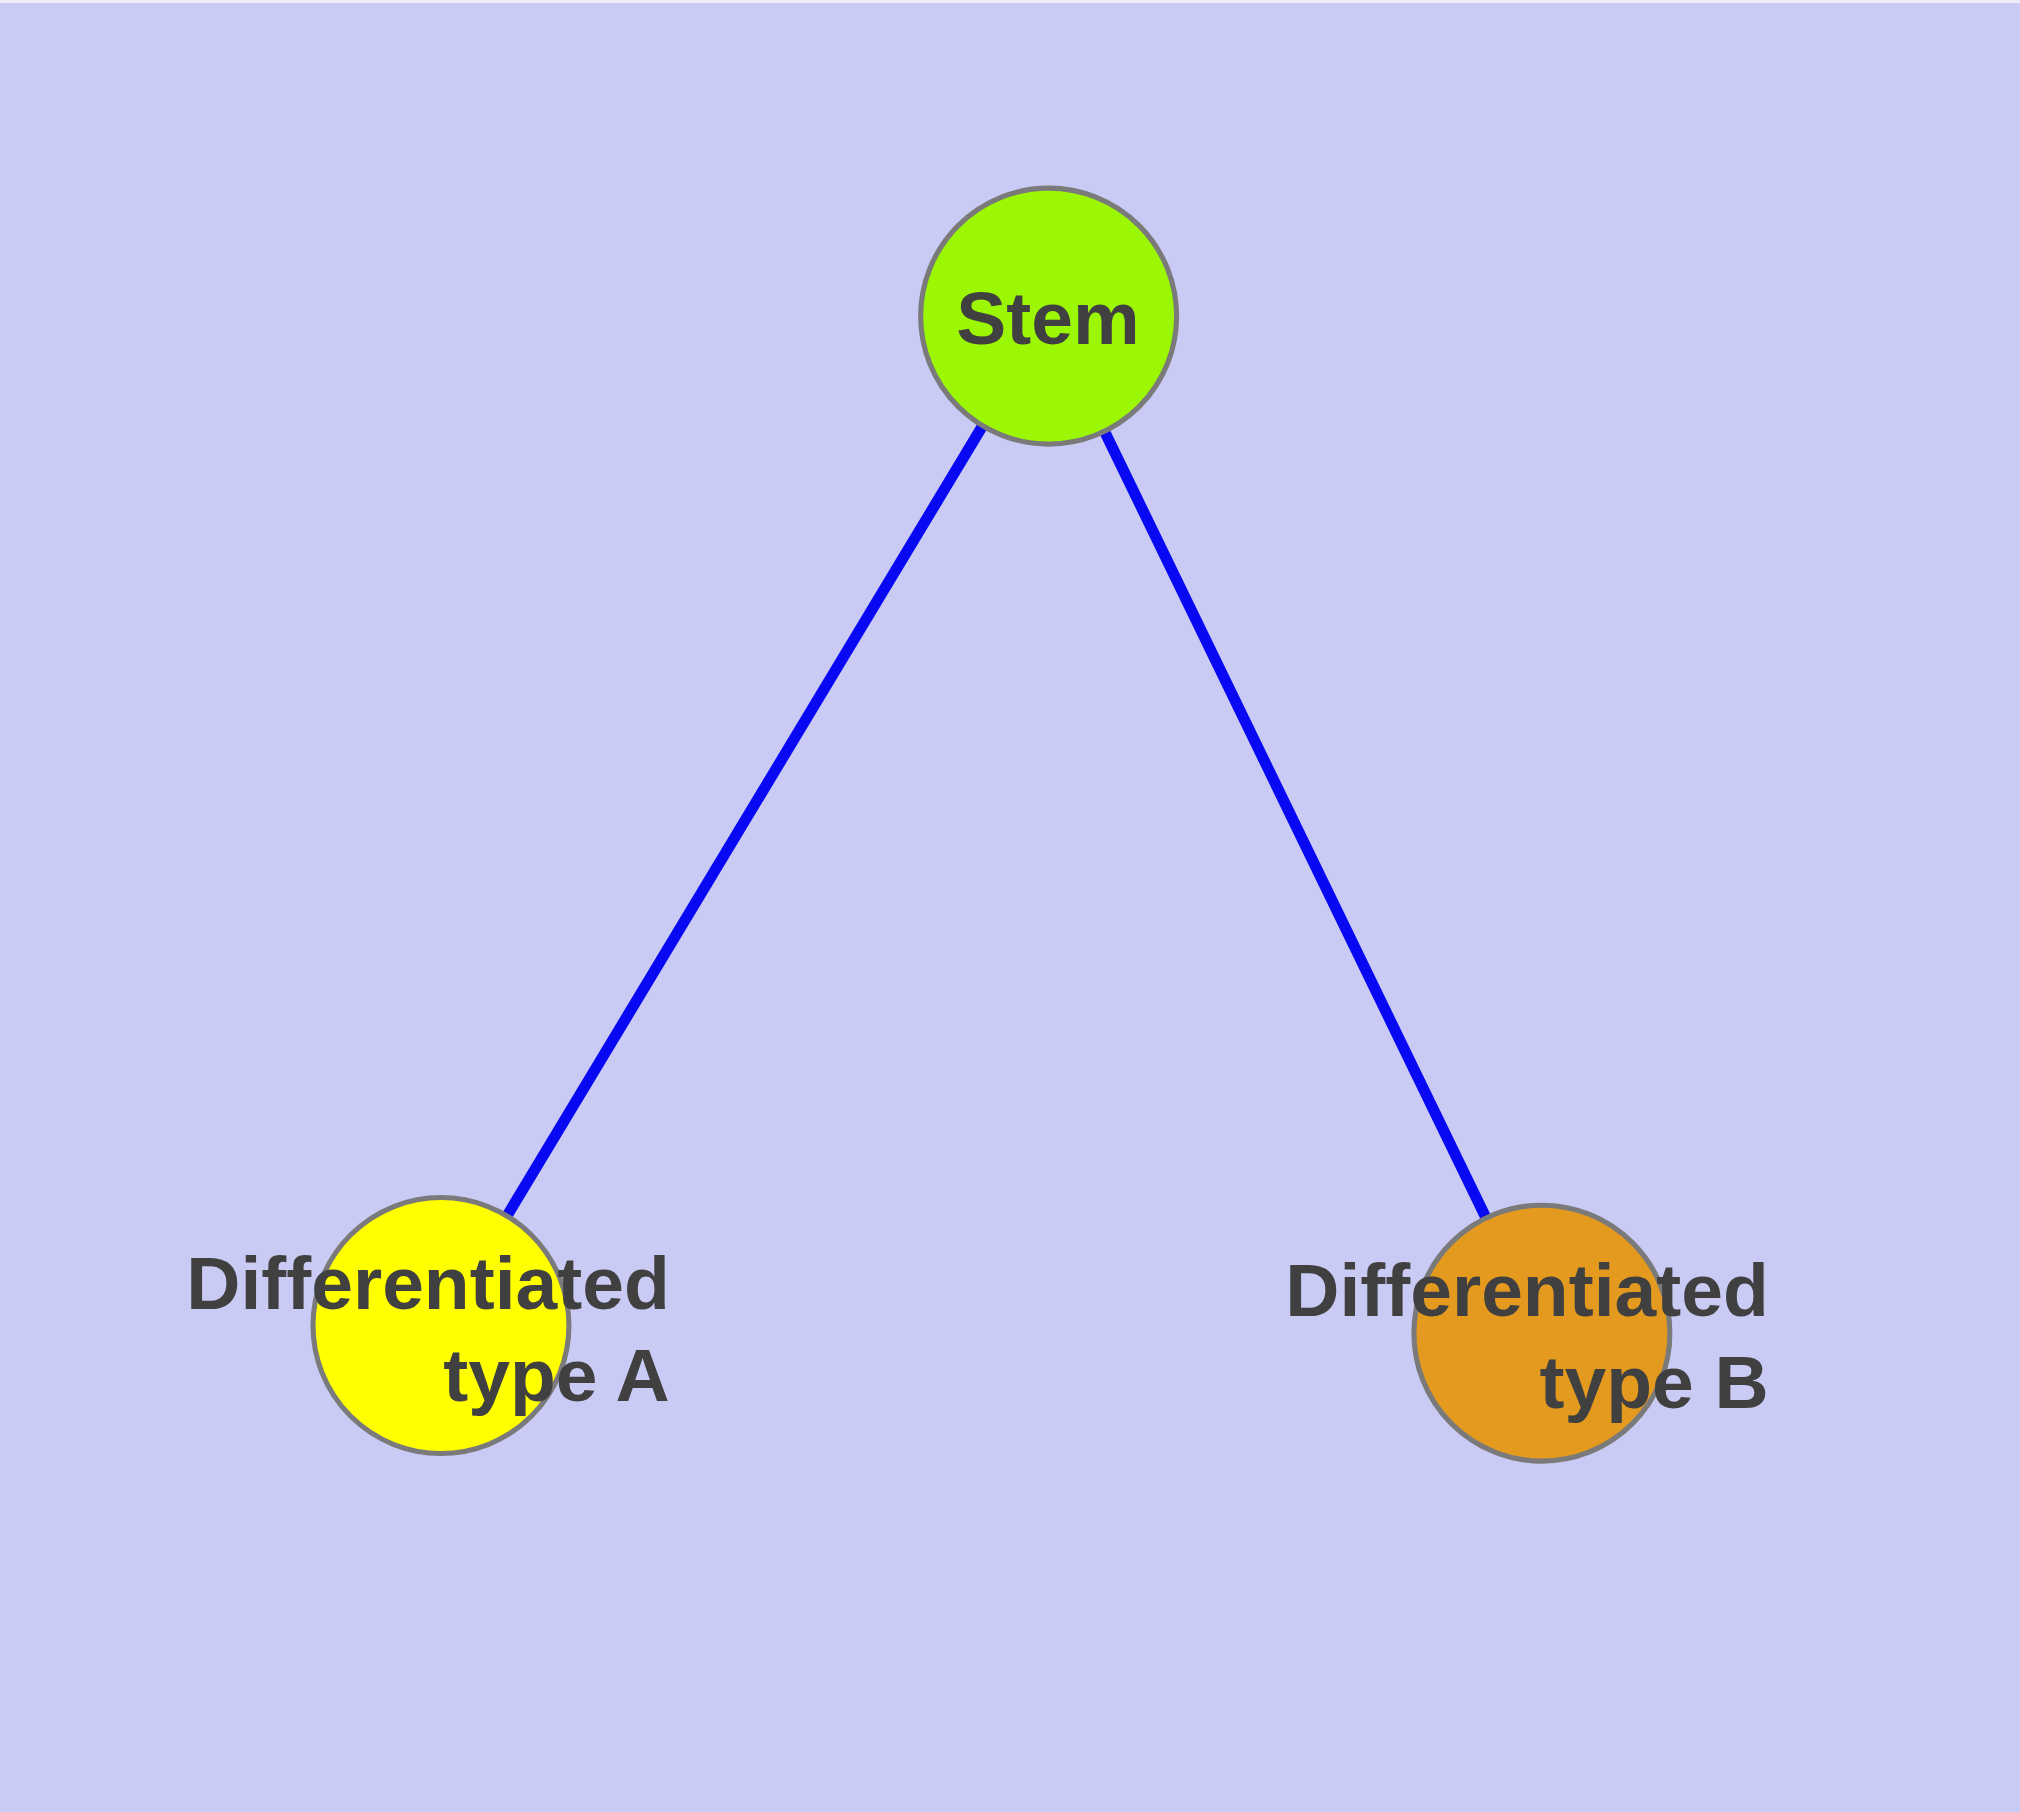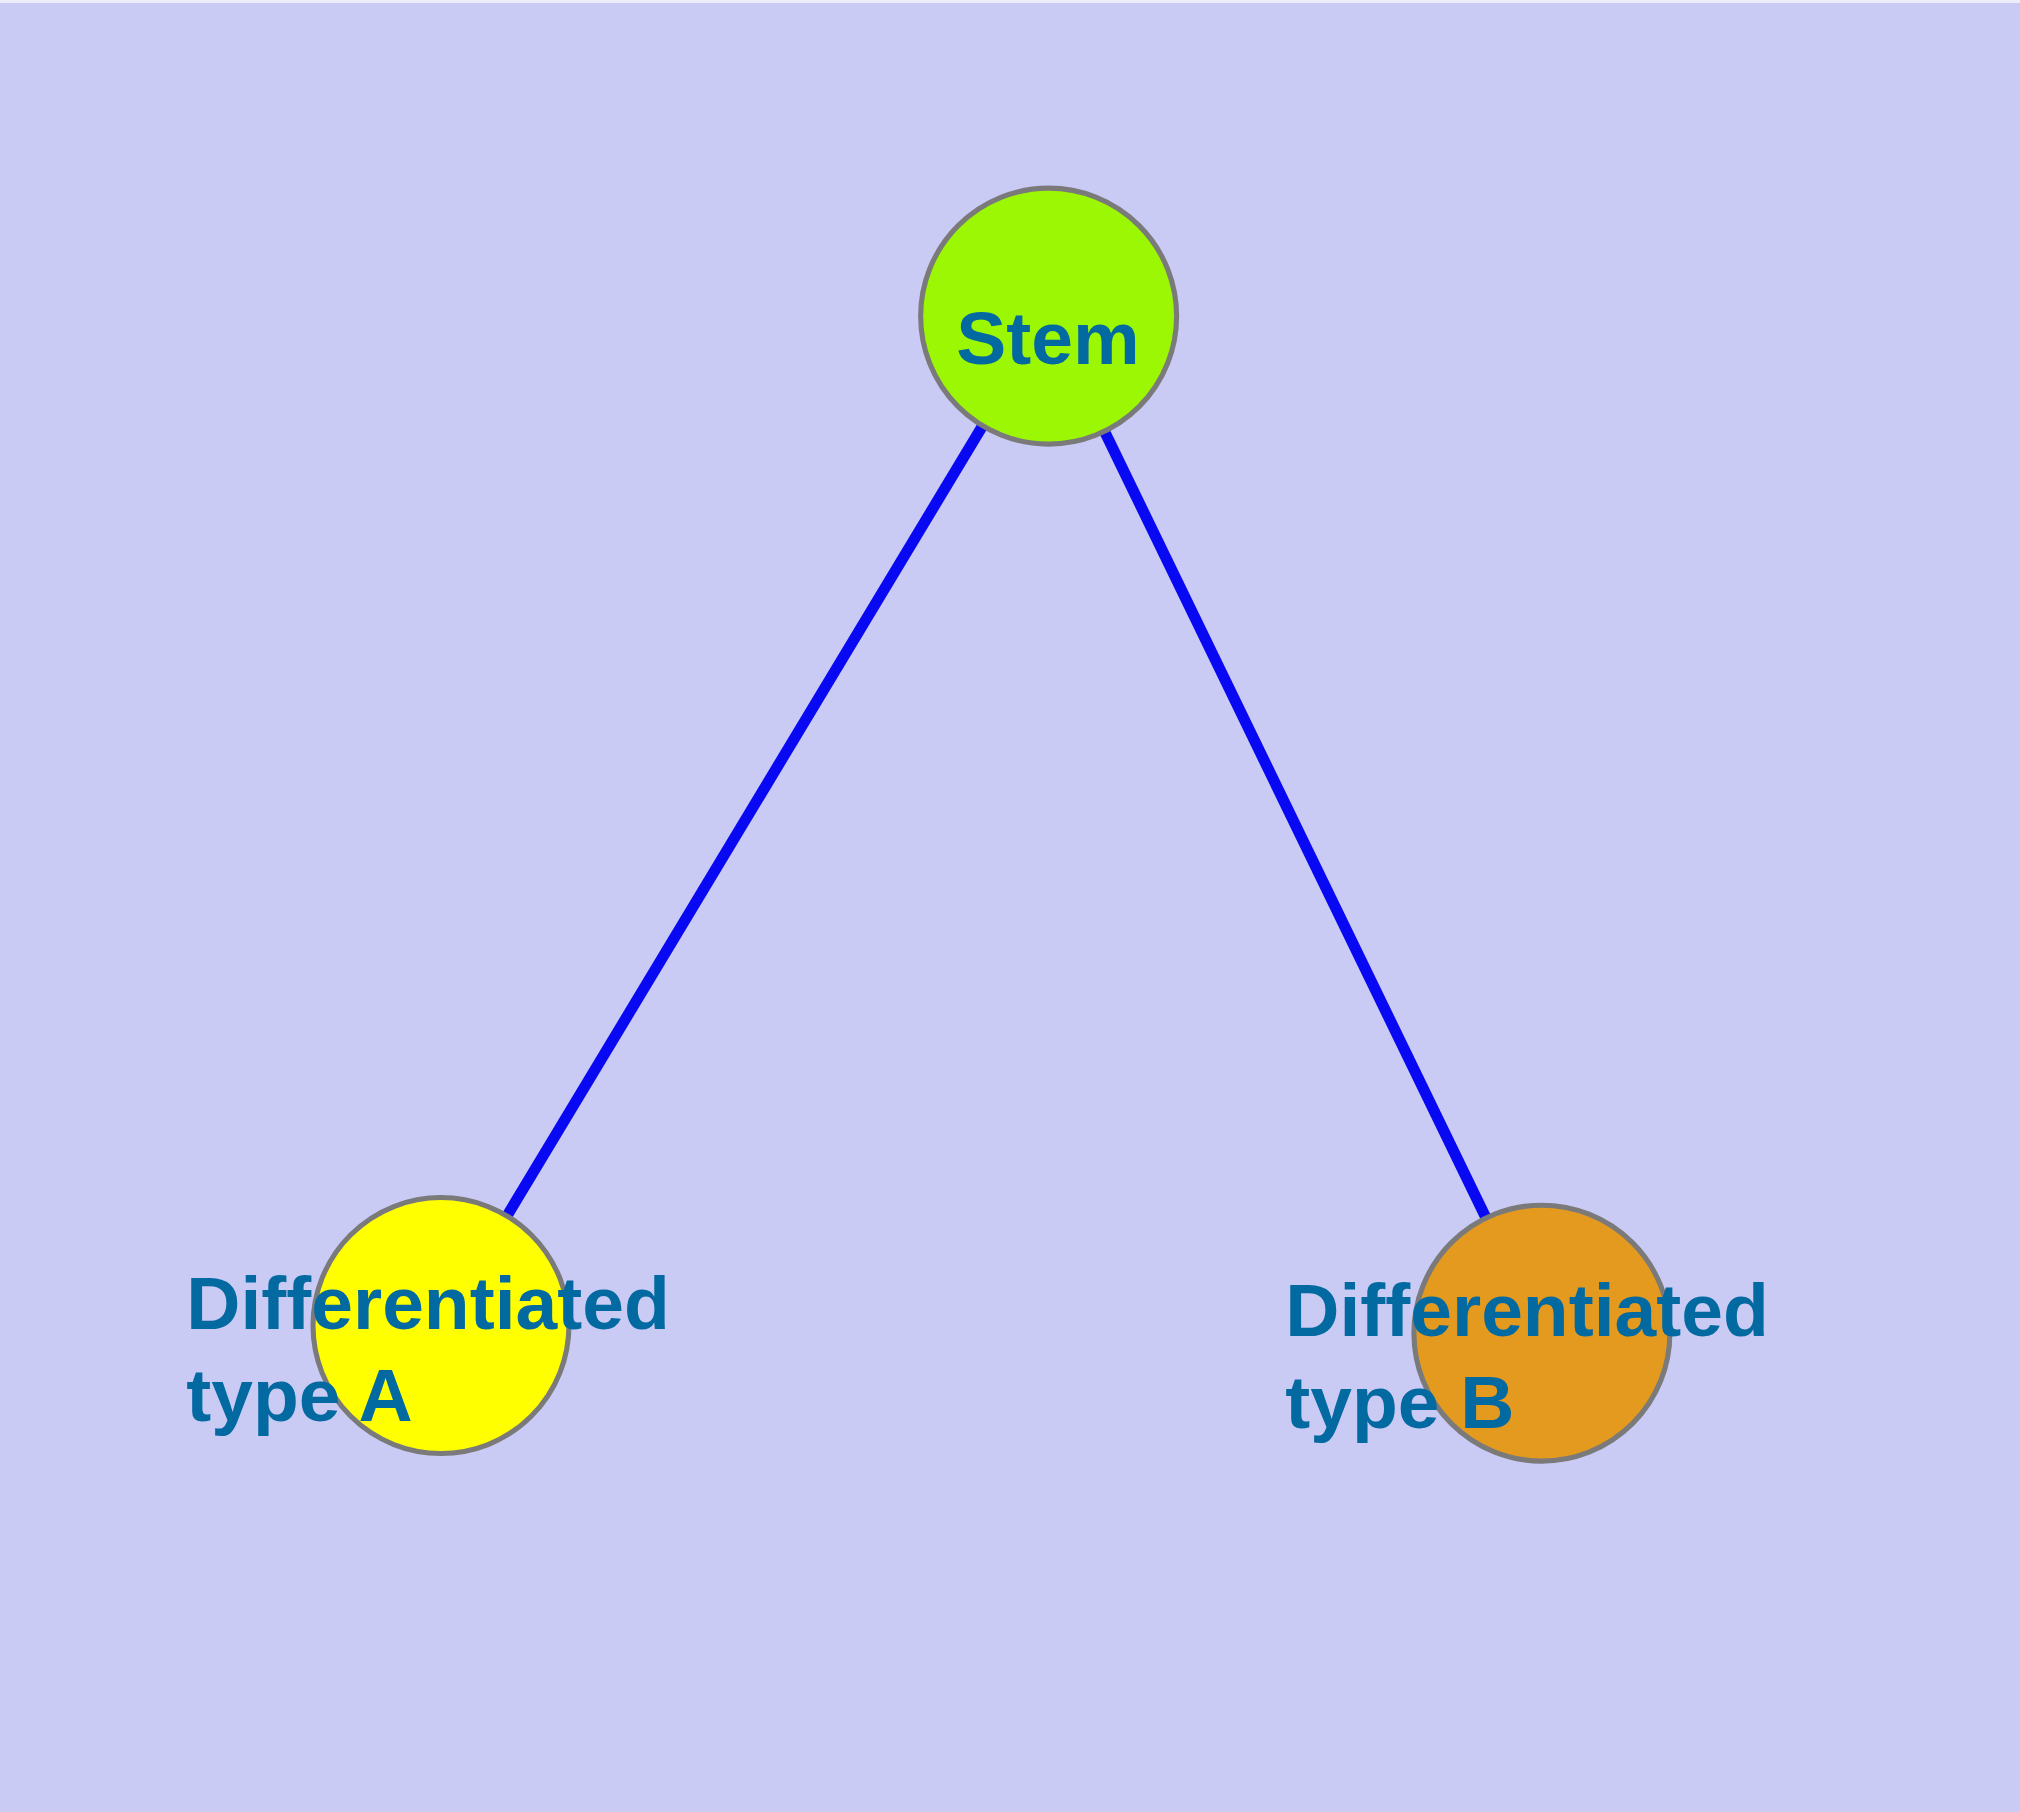--- a/index.html
+++ b/index.html
@@ -24,28 +24,27 @@
   }
   svg.graph {
     position: absolute;
     top: 0; left: 0;
     width: 2021px;
     height: 1812px;
   }
   .node-label {
     position: absolute;
     transform: translate(-50%, -50%);
-    color: #0369a1;
+    color: #404040;
     font-size: 75px;
     font-weight: bold;
     line-height: 92px;
-    text-align: left;
+    text-align: right;
     white-space: pre-line;
     letter-spacing: 0px;
-    margin-top: 20px;
   }
 </style>
 </head>
 <body>
 
 <div class="canvas">
   <div class="top-edge"></div>
 
   <svg class="graph" viewBox="0 0 2384 2138">
 

